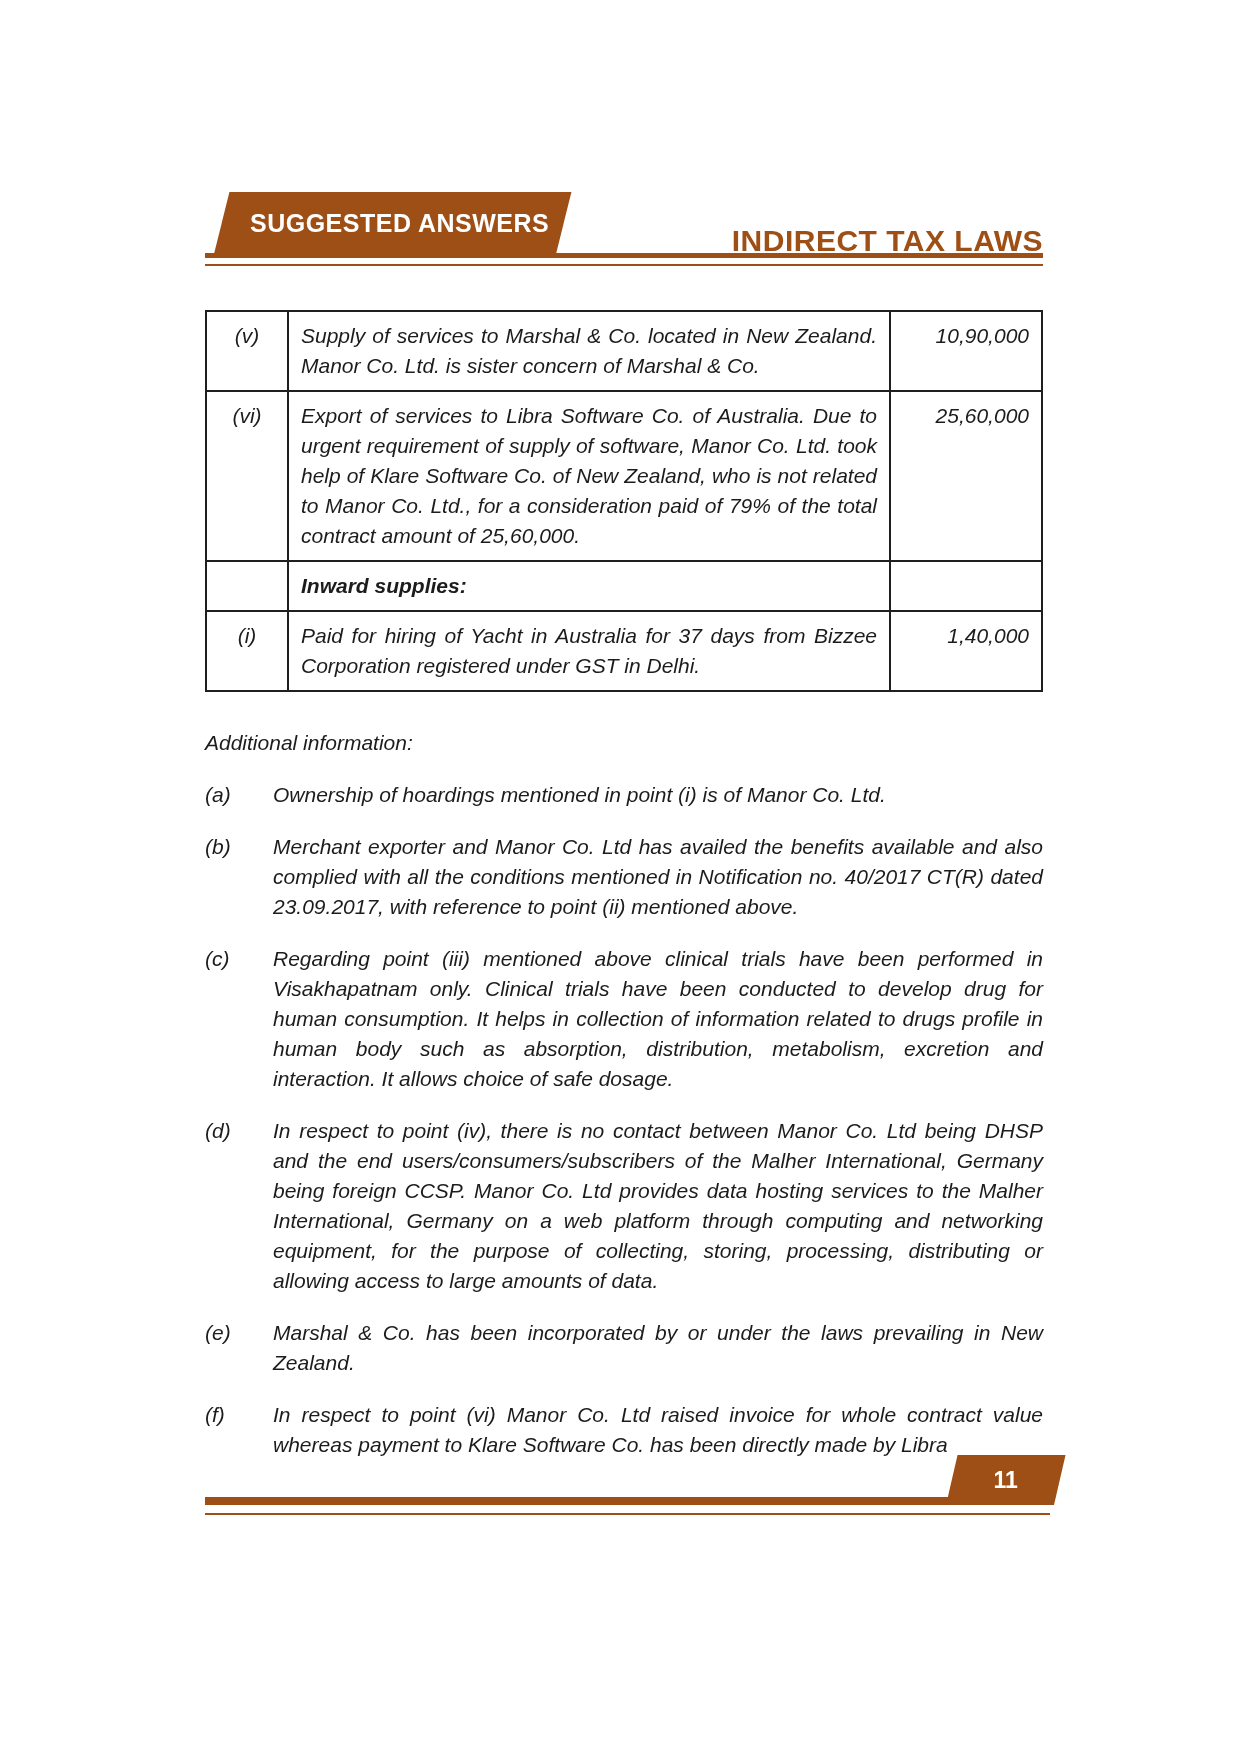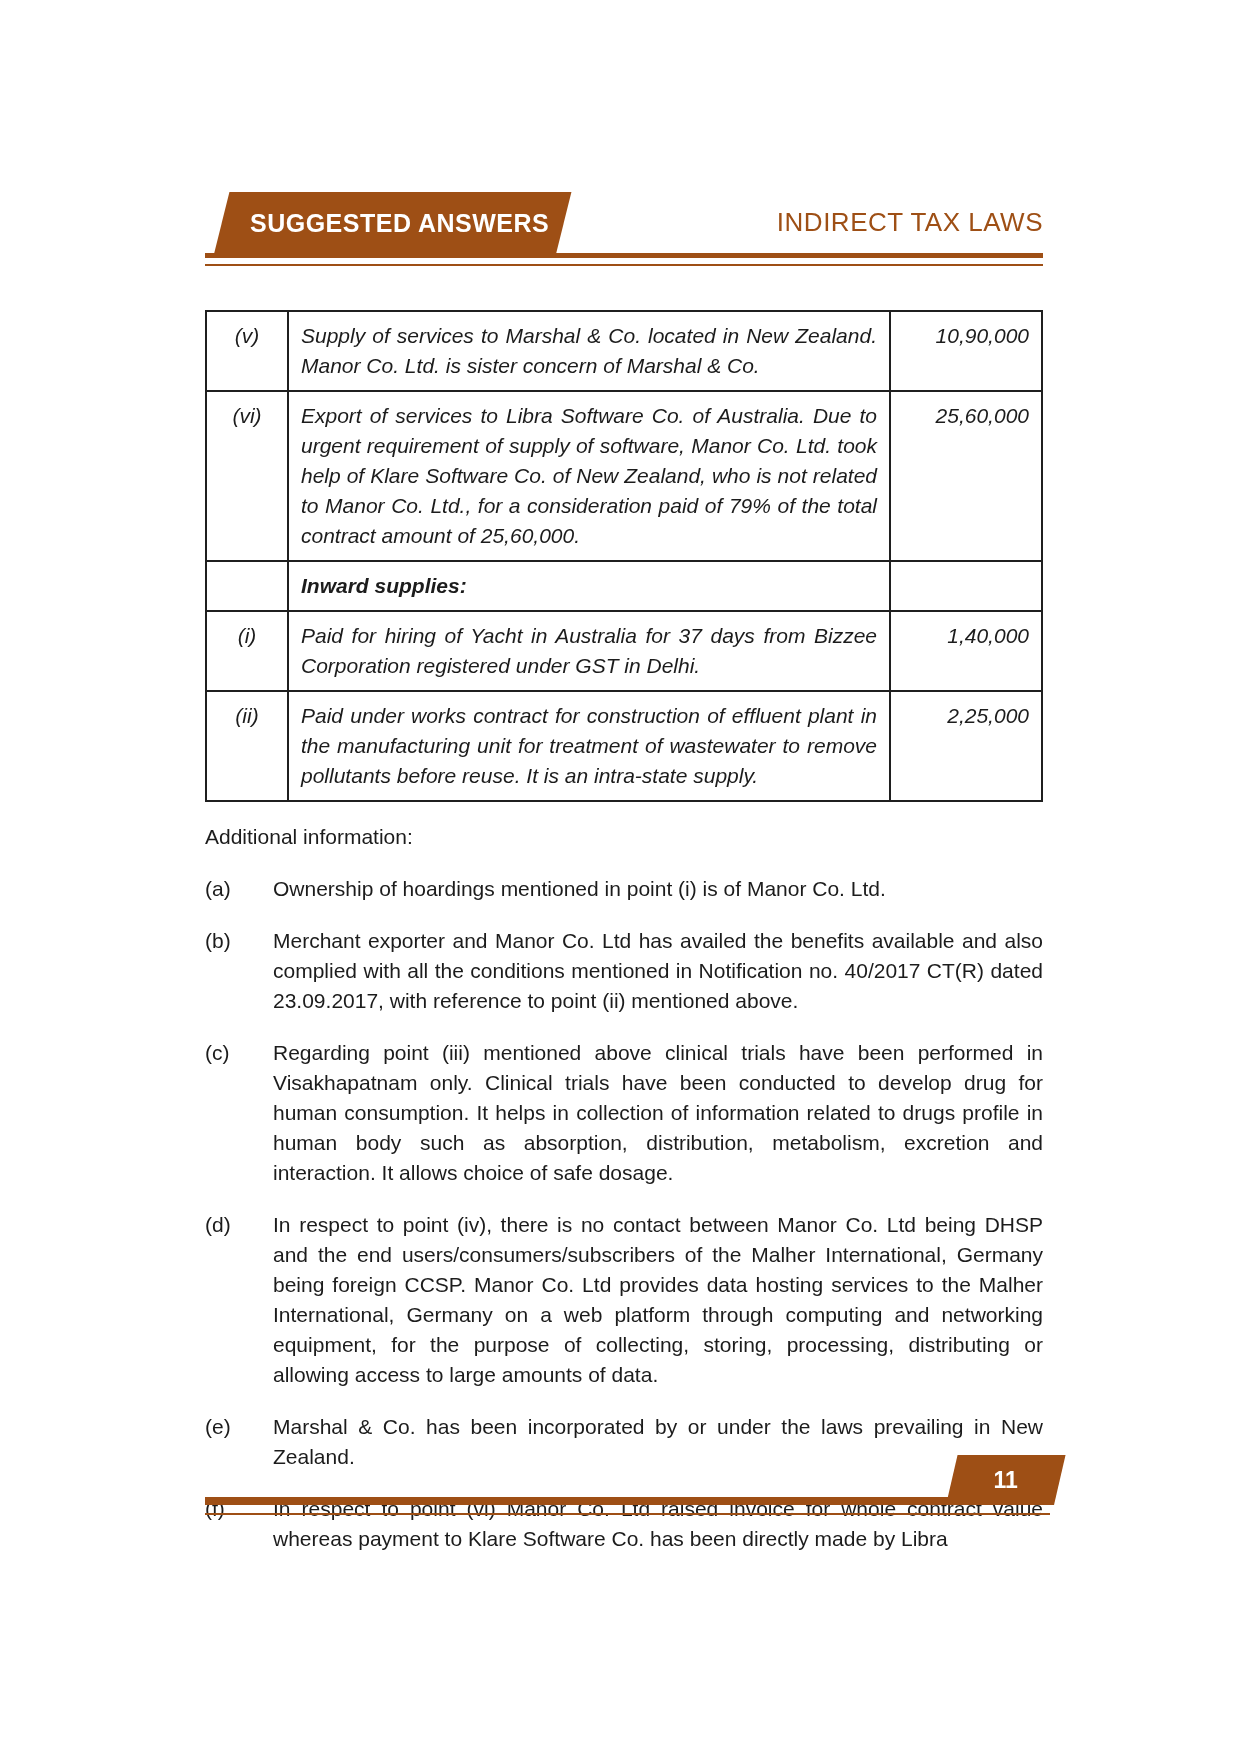--- a/index.html
+++ b/index.html
@@ -40,24 +40,24 @@
     transform-origin:bottom left;
     color:#ffffff;
     font-weight:bold;
     font-size:25px;
     line-height:62px;
     padding-left:36px;
     letter-spacing:0.5px;
     white-space:nowrap;
   }
   .header-title{
-    position:absolute;right:0;top:15px;
+    position:absolute;right:0;top:32px;
     color:var(--brown);
-    font-weight:normal;
-    font-size:26px;
+    font-weight:bold;
+    font-size:30px;
     letter-spacing:0.5px;
     white-space:nowrap;
   }
 
   
   .qtable{
     width:100%;
     margin-top:44px;
     border-collapse:collapse;
     font-style:italic;
@@ -68,21 +68,21 @@
     border:2px solid var(--border);
     vertical-align:top;
     padding:9px 12px;
   }
   .c-num{width:56px;text-align:center;padding-left:4px;padding-right:4px;}
   .c-desc{text-align:justify;}
   .c-amt{width:126px;text-align:right;padding-right:10px;}
   .section-row .c-desc{font-weight:bold;margin-left:24px;}
 
   
-  .addinfo{margin-top:20px;font-size:21px;line-height:30px;}
+  .addinfo{margin-top:36px;font-style:italic;font-size:21px;line-height:30px;}
   .ai-heading{margin:0 0 22px 0;}
   .ai-item{display:flex;margin:0 0 22px 0;}
   .ai-label{flex:0 0 68px;}
   .ai-text{flex:1 1 auto;text-align:justify;}
 
   
   .footer-bar{position:absolute;left:205px;top:1497px;width:748px;height:8px;background:var(--brown);}
   .footer-line{position:absolute;left:205px;top:1513px;width:845px;height:2px;background:var(--brown);}
   .page-badge{
     position:absolute;left:946px;top:1455px;width:108px;height:50px;
@@ -130,25 +130,20 @@
         <tr class="section-row">
           <td class="c-num"></td>
           <td class="c-desc">Inward supplies:</td>
           <td class="c-amt"></td>
         </tr>
         <tr>
           <td class="c-num">(i)</td>
           <td class="c-desc">Paid for hiring of Yacht in Australia for 37 days from Bizzee Corporation registered under GST in Delhi.</td>
           <td class="c-amt">1,40,000</td>
         </tr>
-        <tr>
-          <td class="c-num">(ii)</td>
-          <td class="c-desc">Paid under works contract for construction of effluent plant in the manufacturing unit for treatment of wastewater to remove pollutants before reuse. It is an intra-state supply.</td>
-          <td class="c-amt">2,25,000</td>
-        </tr>
       </tbody>
     </table>
 
     <section class="addinfo">
       <p class="ai-heading">Additional information:</p>
 
       <div class="ai-item">
         <span class="ai-label">(a)</span>
         <span class="ai-text">Ownership of hoardings mentioned in point (i) is of Manor Co. Ltd.</span>
       </div>

